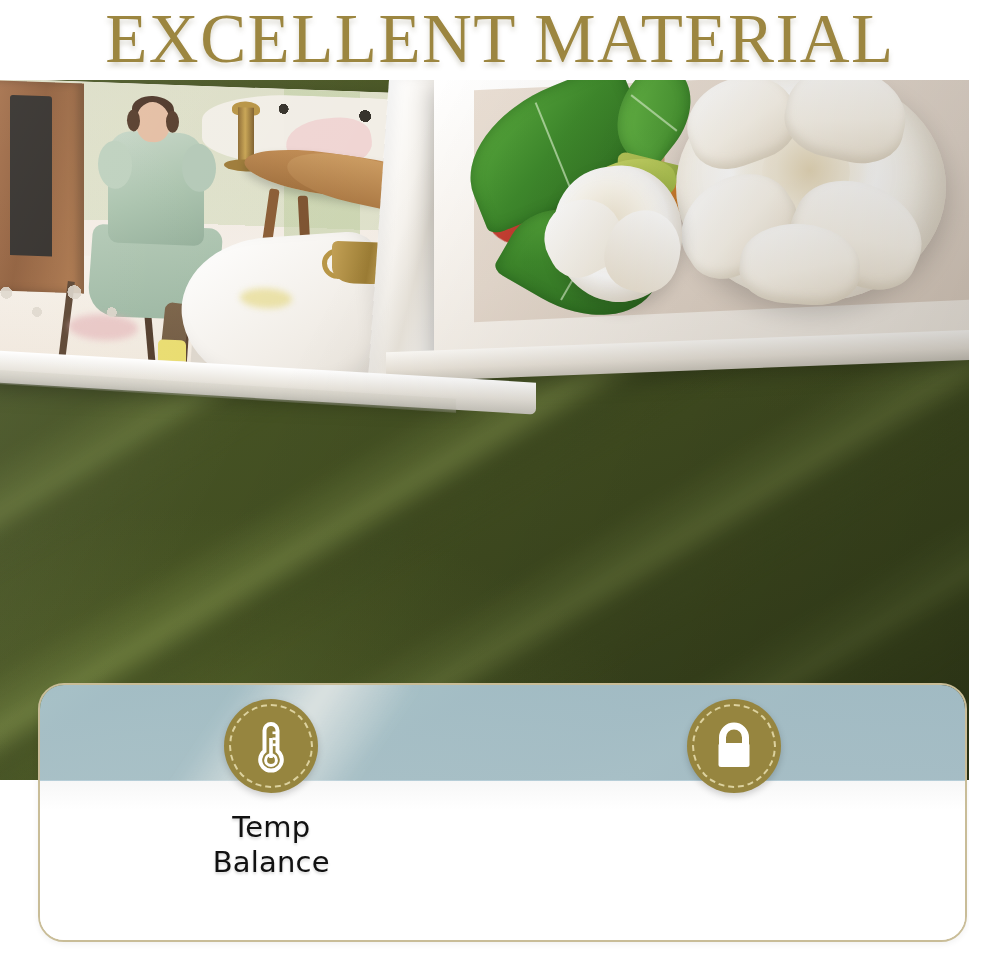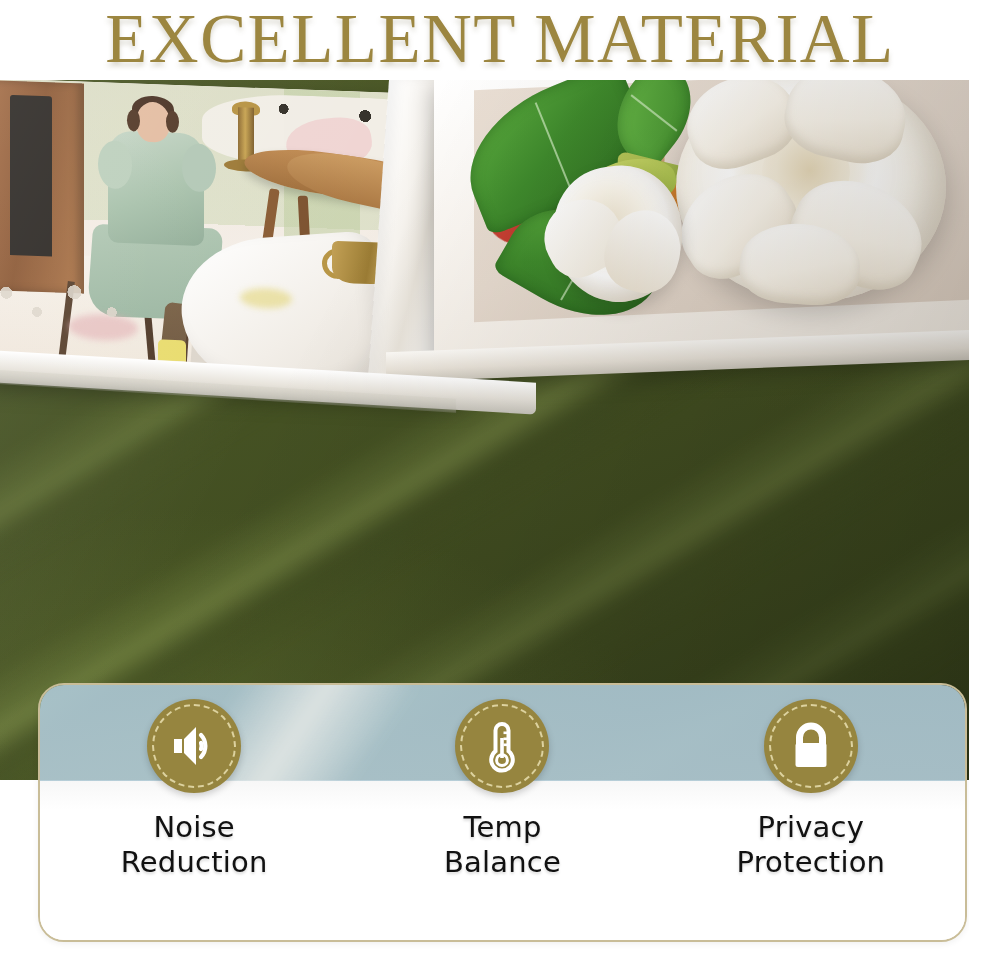--- a/index.html
+++ b/index.html
@@ -519,34 +519,20 @@
   </div>
 
   <div class="panel">
     <div class="panel-top">
       <div class="panel-top-streak"></div>
     </div>
     <div class="panel-bottom"></div>
 
     <div class="features">
 
-      <div class="feature">
-        <div class="badge">
-          <span>
-            <svg width="56" height="56" viewBox="0 0 56 56" aria-hidden="true">
-              <path d="M8 21 h8 v14 h-8 z" fill="#ffffff"></path>
-              <path d="M18 21 L30 9 v38 L18 35 z" fill="#ffffff"></path>
-              <path d="M35 17 a16 16 0 0 1 0 22" stroke="#ffffff" stroke-width="4.2" fill="none" stroke-linecap="round"></path>
-              <path d="M35 25 a8 8 0 0 1 0 6" stroke="#ffffff" stroke-width="4.2" fill="none" stroke-linecap="round"></path>
-            </svg>
-          </span>
-        </div>
-        <div class="feature-label">Noise
-Reduction</div>
-      </div>
 
       <div class="feature">
         <div class="badge">
           <span>
             <svg width="56" height="56" viewBox="0 0 56 56" aria-hidden="true">
               <path d="M28 6 a6.5 6.5 0 0 1 6.5 6.5 V33.2 a10.8 10.8 0 1 1 -13 0 V12.5 A6.5 6.5 0 0 1 28 6 z" fill="none" stroke="#ffffff" stroke-width="4"></path>
               <circle cx="28" cy="42.2" r="5.4" fill="none" stroke="#ffffff" stroke-width="3"></circle>
               <rect x="26.2" y="20" width="3.6" height="20" fill="#ffffff"></rect>
               <rect x="29.5" y="13.5" width="5" height="2.6" fill="#ffffff"></rect>
               <rect x="29.5" y="19.5" width="5" height="2.6" fill="#ffffff"></rect>
@@ -560,20 +546,18 @@
 
       <div class="feature">
         <div class="badge">
           <span>
             <svg width="56" height="56" viewBox="0 0 56 56" aria-hidden="true">
               <path d="M16.5 26 V19.5 a11.5 11.5 0 0 1 23 0 V26" fill="none" stroke="#ffffff" stroke-width="7" stroke-linecap="butt"></path>
               <rect x="12.5" y="25" width="31" height="24" rx="2.5" fill="#ffffff"></rect>
             </svg>
           </span>
         </div>
-        <div class="feature-label">Privacy
-Protection</div>
       </div>
 
     </div>
   </div>
 
 </div>
 
 </body></html>

